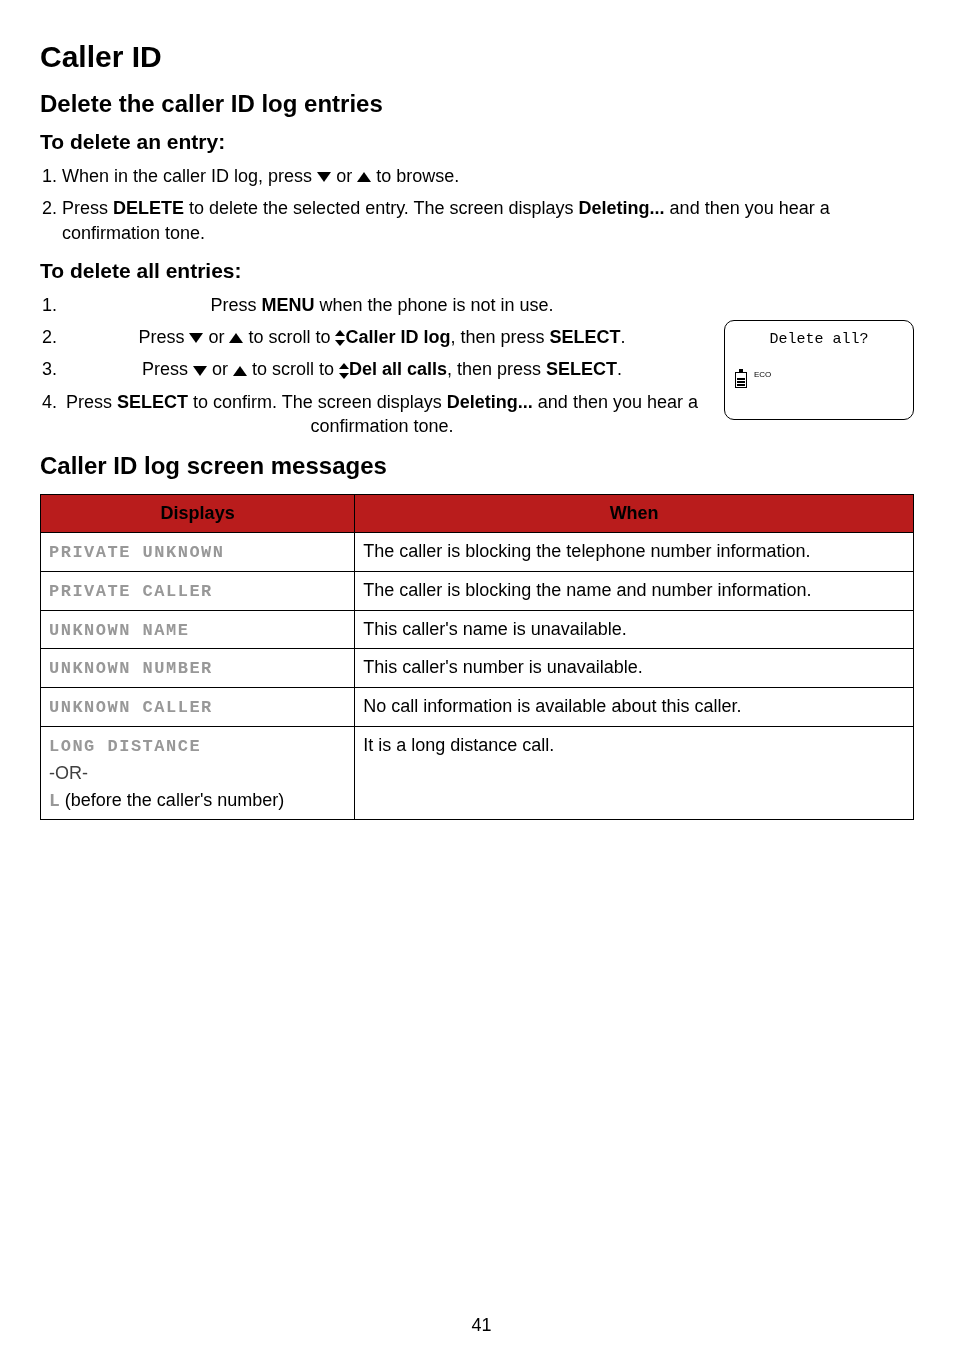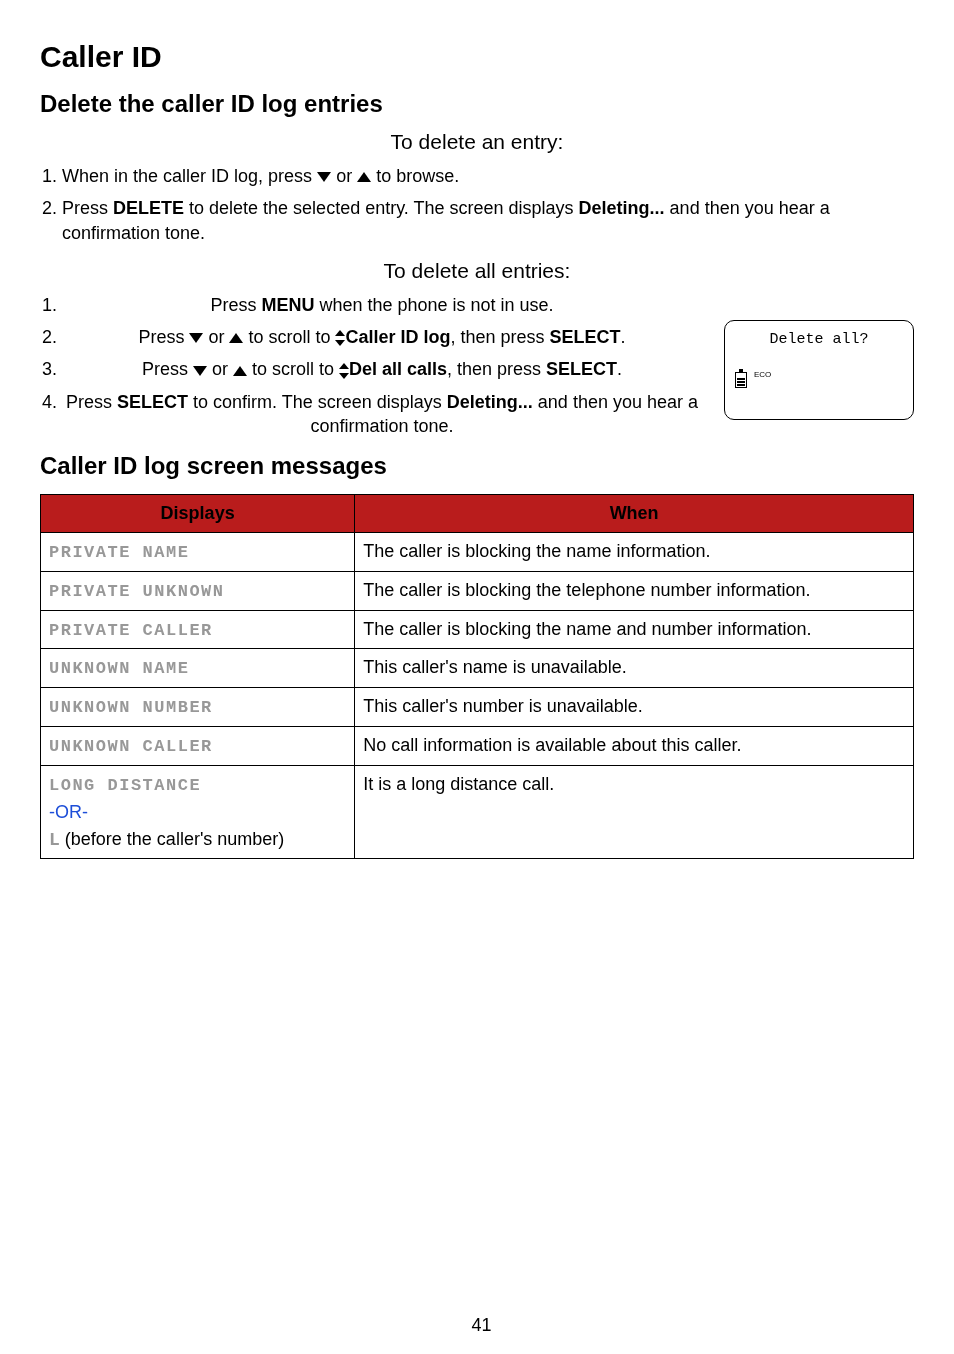--- a/index.html
+++ b/index.html
@@ -18,23 +18,22 @@
     font-weight: bold;
     margin: 0 0 16px 0;
   }
   h2 {
     font-size: 24px;
     font-weight: bold;
     margin: 0 0 12px 0;
   }
   h3 {
     font-size: 21px;
-    font-weight: normal;
+    font-weight: bold;
     margin: 0 0 10px 0;
-    text-align: center;
   }
   h2.section-b {
     margin-bottom: 14px;
   }
   ol {
     margin: 0 0 14px 0;
     padding-left: 22px;
   }
   ol li {
     margin-bottom: 8px;
@@ -159,21 +158,21 @@
   .lcd {
     font-family: "Courier New", monospace;
     color: #989898;
     font-weight: bold;
     font-size: 17px;
     letter-spacing: 1.5px;
   }
   .or-line {
     display: block;
     font-family: Arial, sans-serif;
-    color: #1d4ed8;
+    color: #404040;
     font-weight: normal;
     letter-spacing: normal;
     margin: 2px 0;
   }
   .Lline {
     font-family: "Courier New", monospace;
     color: #989898;
     font-weight: bold;
   }
   .Lrest {
@@ -246,24 +245,20 @@
 
 <table class="msg-table">
   <thead>
     <tr>
       <th>Displays</th>
       <th>When</th>
     </tr>
   </thead>
   <tbody>
     <tr>
-      <td><span class="lcd">PRIVATE NAME</span></td>
-      <td>The caller is blocking the name information.</td>
-    </tr>
-    <tr>
       <td><span class="lcd">PRIVATE UNKNOWN</span></td>
       <td>The caller is blocking the telephone number information.</td>
     </tr>
     <tr>
       <td><span class="lcd">PRIVATE CALLER</span></td>
       <td>The caller is blocking the name and number information.</td>
     </tr>
     <tr>
       <td><span class="lcd">UNKNOWN NAME</span></td>
       <td>This caller's name is unavailable.</td>

